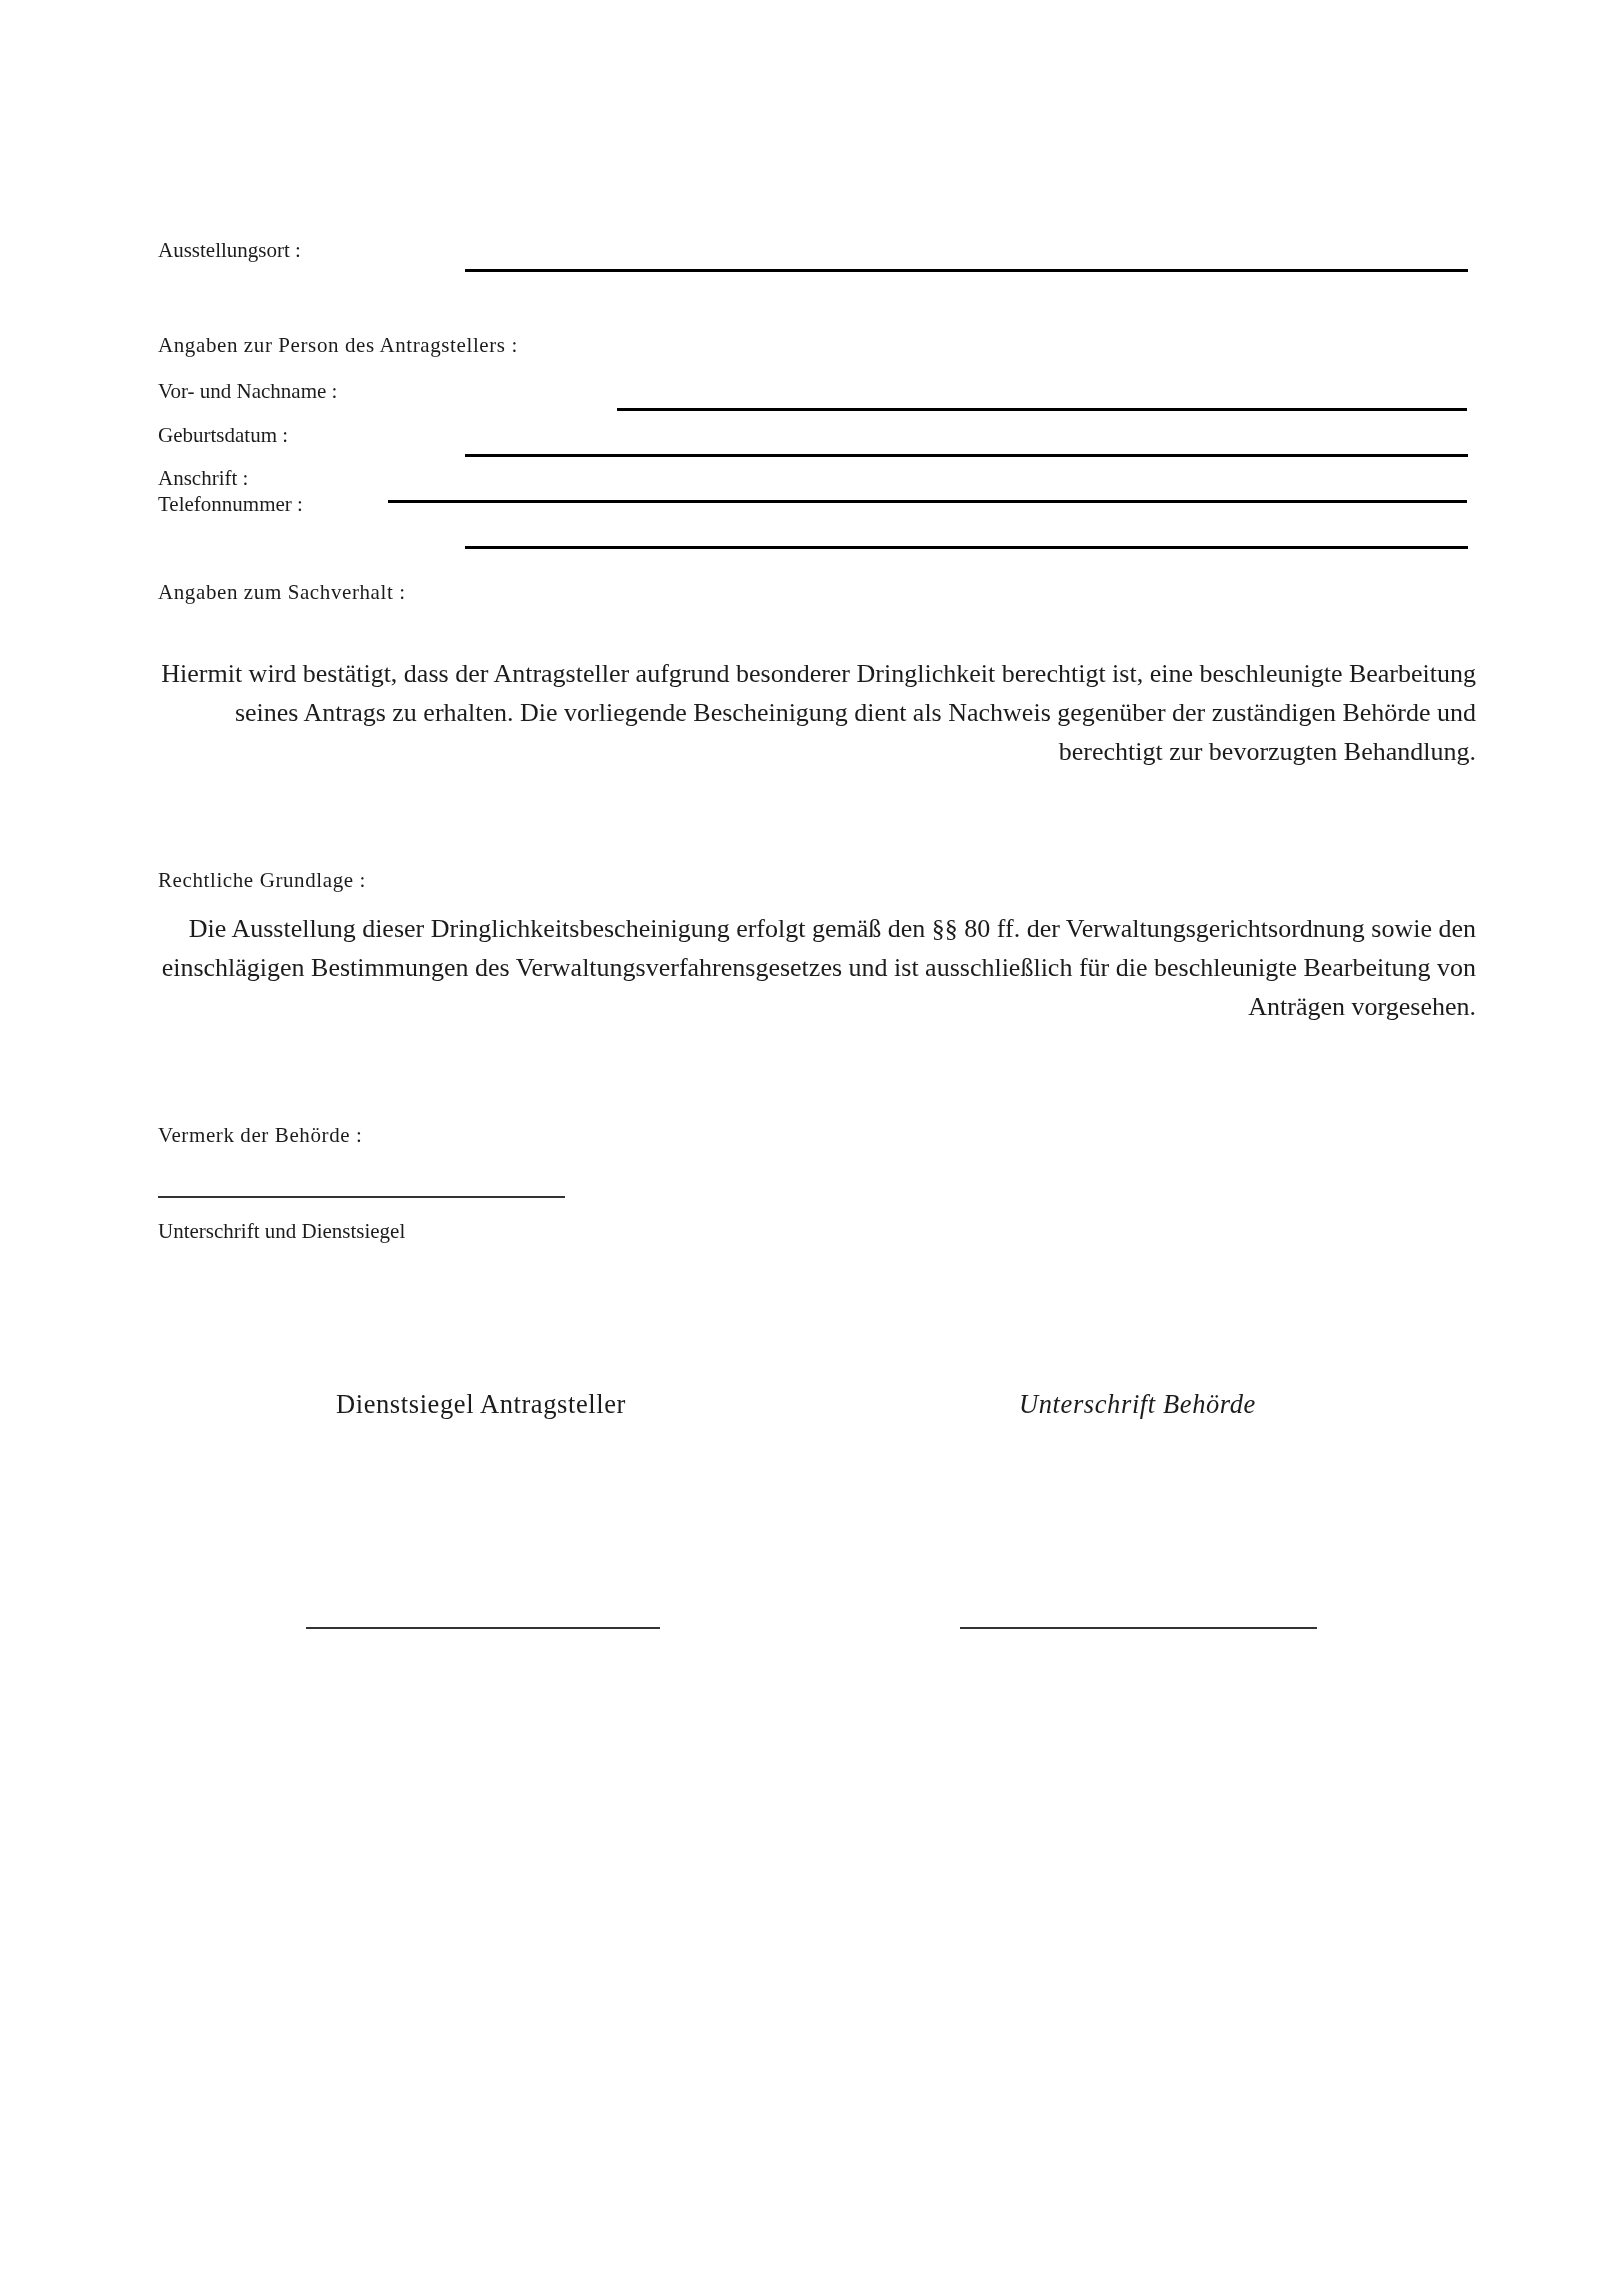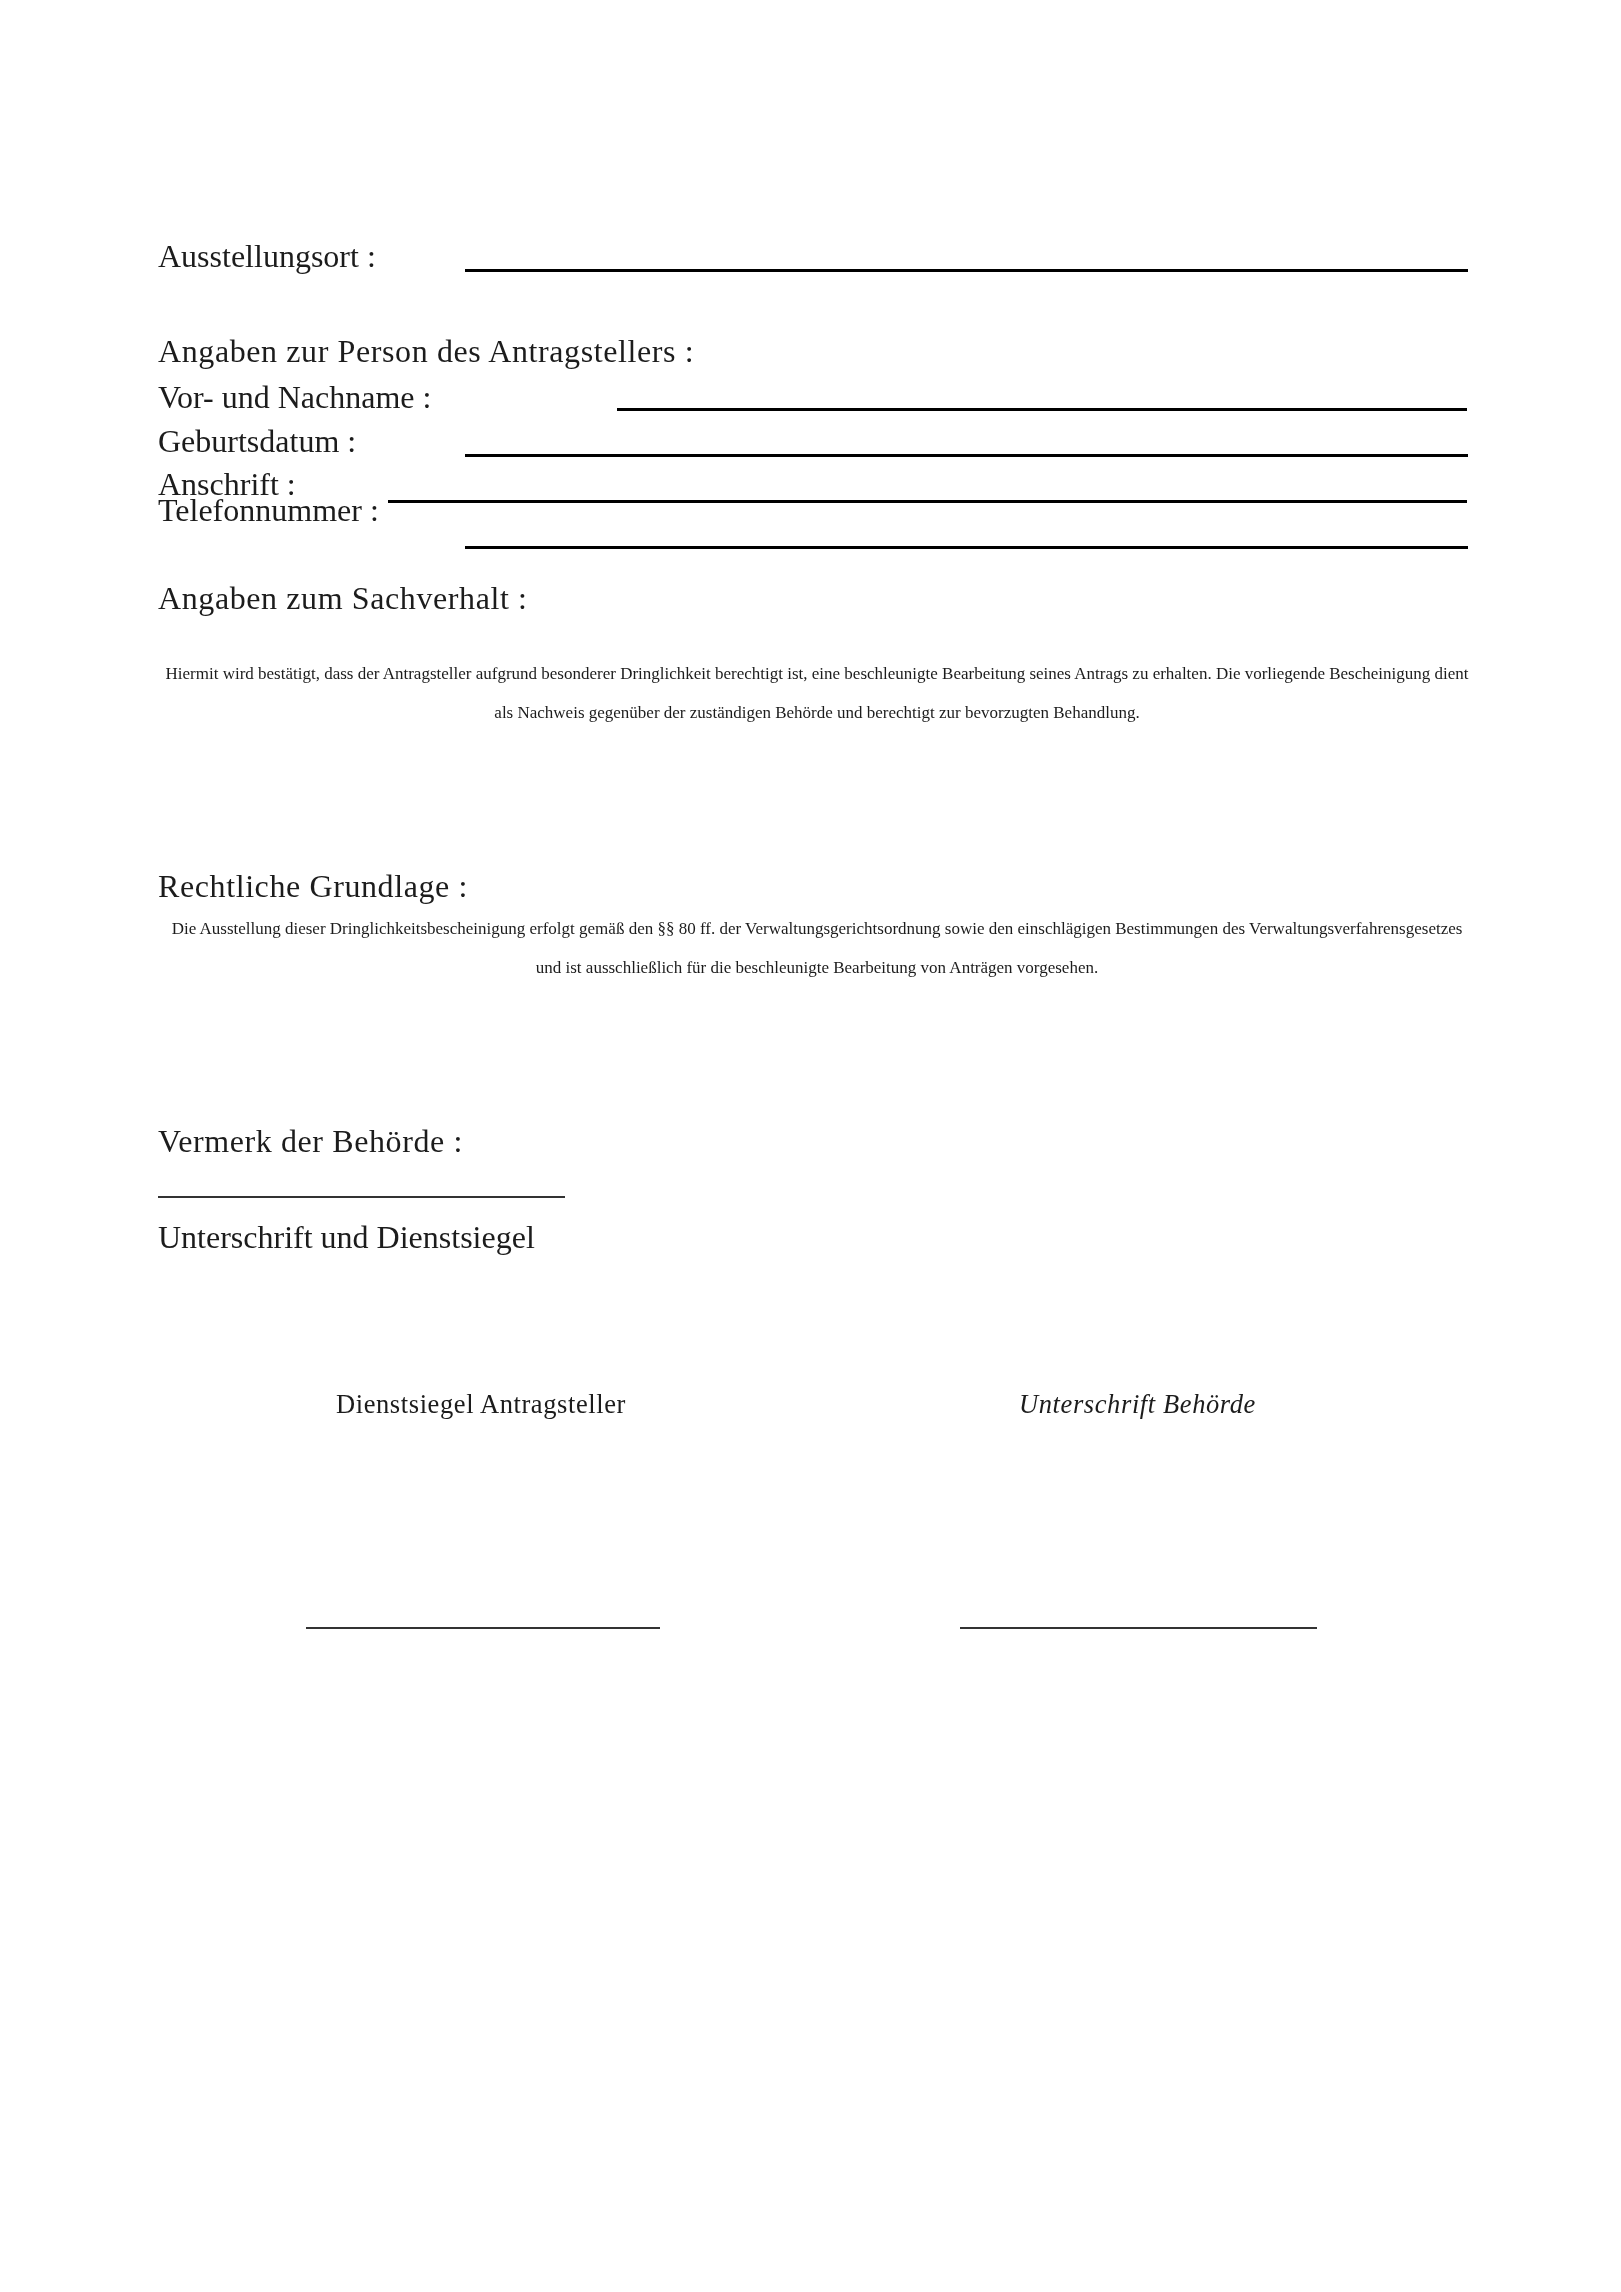--- a/index.html
+++ b/index.html
@@ -24,34 +24,34 @@
     margin: 0;
     text-align: center;
     font-size: 39px;
     font-weight: 400;
     letter-spacing: 0.5px;
     white-space: nowrap;
   }
   .label {
     position: absolute;
     left: 158px;
-    font-size: 32px;
+    font-size: 21px;
     line-height: 1.15;
     white-space: nowrap;
   }
   .spaced {
     letter-spacing: 0.6px;
   }
   .para {
     position: absolute;
     left: 158px;
     width: 1318px;
-    font-size: 17px;
+    font-size: 26px;
     line-height: 39px;
-    text-align: center;
+    text-align: right;
   }
   .rule {
     position: absolute;
     background: #000000;
   }
   .rule.thick { height: 2.9px; }
   .rule.thin  { height: 2px; background: #333333; }
   .sig-label {
     position: absolute;
     font-size: 26.5px;

